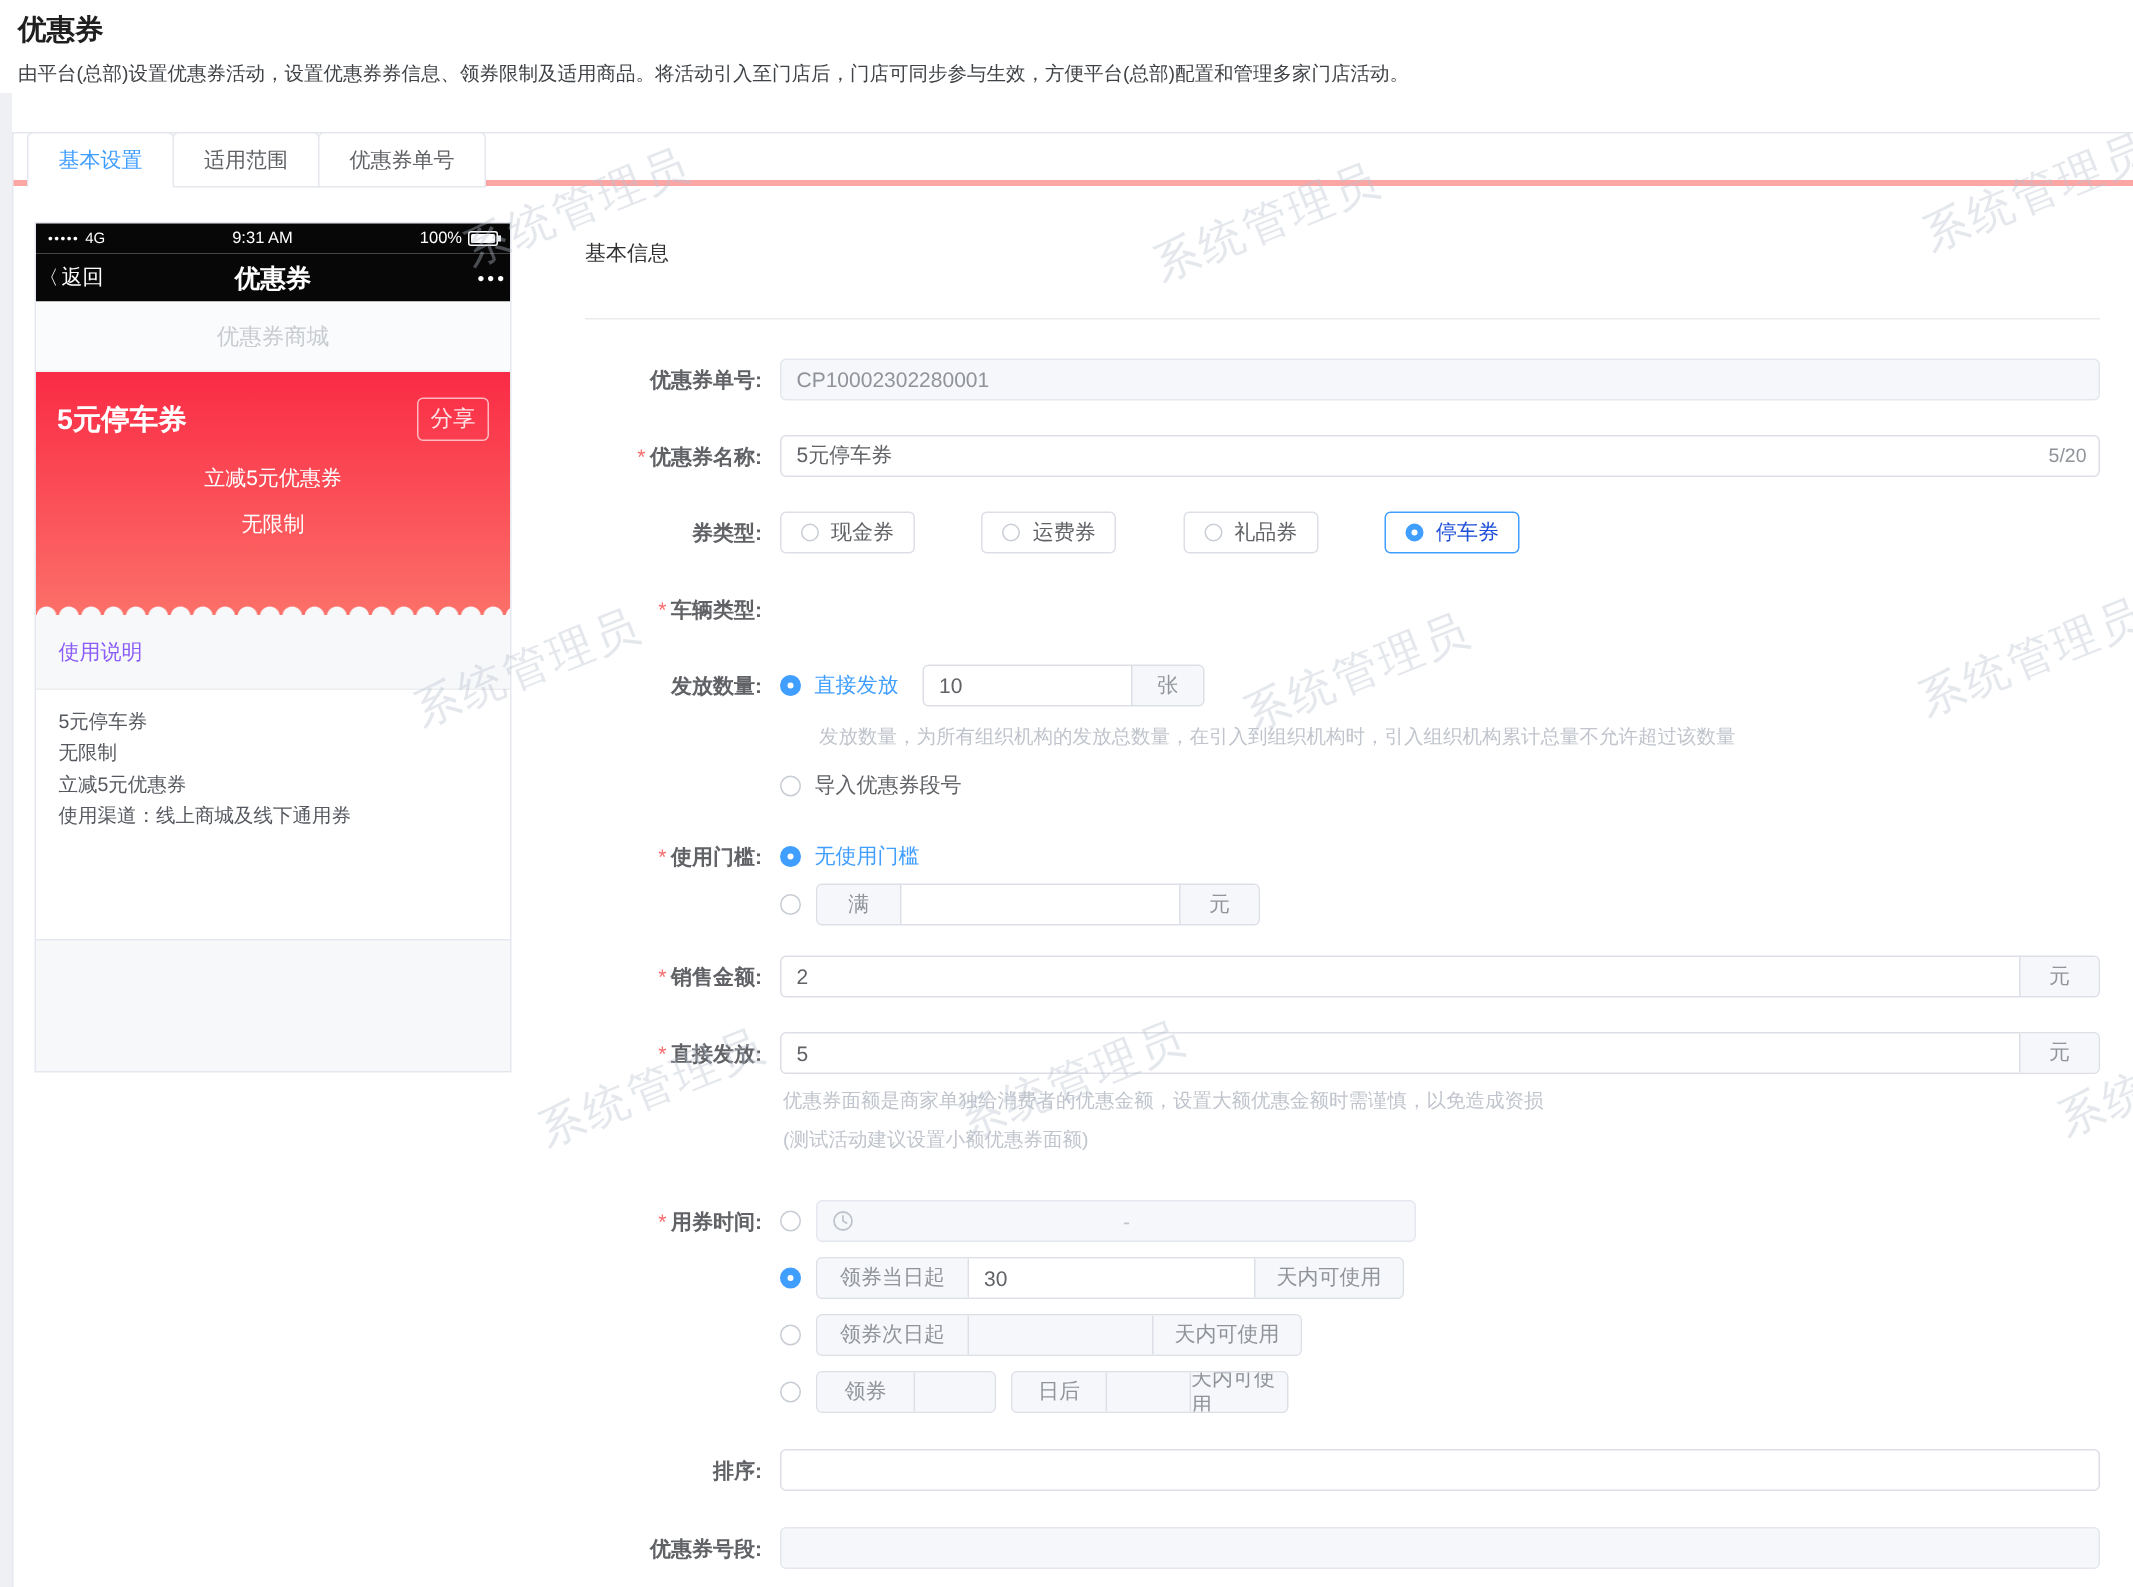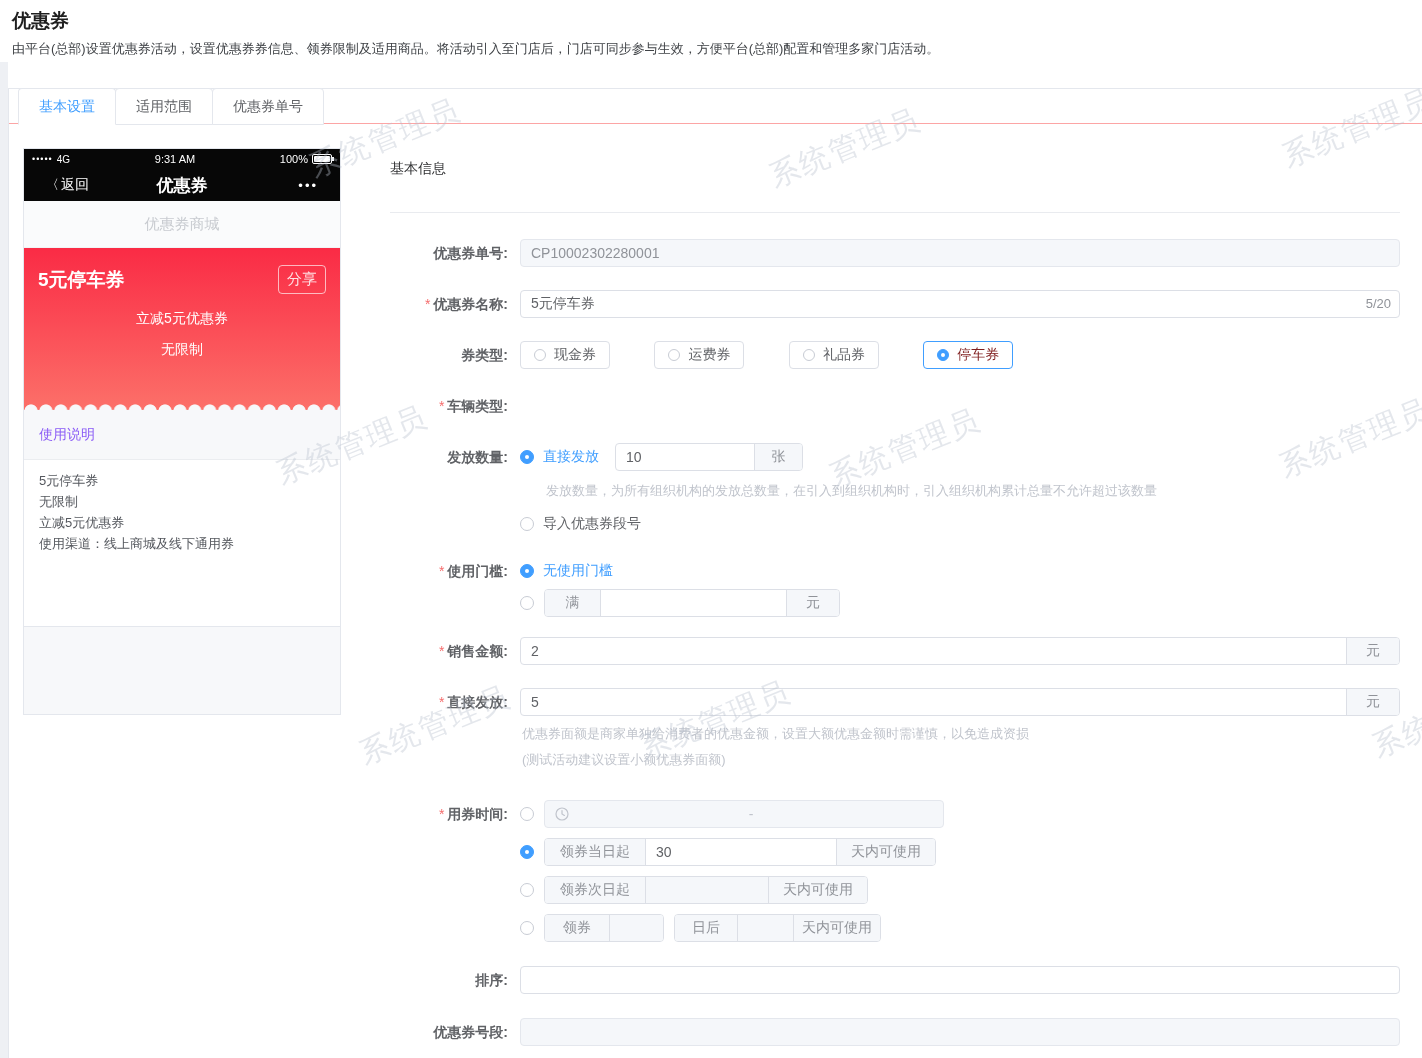--- a/index.html
+++ b/index.html
@@ -13,40 +13,40 @@
   .page-title { font-size:19px; font-weight:bold; color:#1f1f1f; line-height:24px; }
   .page-desc { font-size:13px; color:#3f4246; margin-top:7px; line-height:18px; }
 
   .left-gutter { position:absolute; left:0; top:62px; width:8px; height:996px; background:#eef0f4; }
 
   
   .card {
     position:absolute; left:8px; top:88px; width:1414px; height:986px;
     background:#fff; border-top:1px solid #e4e7ed; border-left:1px solid #e4e7ed;
   }
-  .tabbar { display:flex; padding-left:9px; height:36px; border-bottom:1px solid #fca5a5; margin-top:-1px; }
+  .tabbar { display:flex; padding-left:9px; height:36px; border-bottom:4px solid #fca5a5; margin-top:-1px; }
   .tab {
     height:37px; margin-bottom:-1px; margin-right:-1px; padding:0 20px; line-height:35px;
     border:1px solid #e4e7ed; border-radius:4px 4px 0 0; background:#fff;
     font-size:14px; color:#606266; text-align:center; cursor:pointer; position:relative; min-width:96px;
   }
   .tab.active { color:#409eff; border-bottom-color:#fff; z-index:2; }
 
   .content { display:flex; padding:24px 22px 20px 14px; }
 
   
   .phone { width:318px; height:567px; flex-shrink:0; border:1px solid #e4e7ed; background:#fff; display:flex; flex-direction:column; }
   .p-status { background:#070707; color:#fff; height:20px; display:flex; align-items:center; padding:0 8px; font-size:11px; }
   .p-status .sig { letter-spacing:1px; font-size:9px; }
   .p-status .net { margin-left:4px; font-size:10px; }
   .p-status .sp { flex:1; text-align:center; font-size:11px; }
   .battery { width:20px; height:10px; border:1px solid #fff; border-radius:2px; position:relative; margin-left:4px; }
   .battery::before { content:""; position:absolute; left:1px; top:1px; right:1px; bottom:1px; background:#fff; border-radius:1px; }
   .battery::after { content:""; position:absolute; right:-3px; top:2px; width:2px; height:4px; background:#fff; }
-  .p-nav { background:#070707; color:#fff; height:32px; display:flex; align-items:center; padding:0 22px; }
+  .p-nav { background:#070707; color:#fff; height:32px; display:flex; align-items:center; padding:0 2px; }
   .p-back { width:62px; font-size:14px; color:#fff; }
   .p-back .arr { font-size:13px; margin-right:2px; }
   .p-nav-title { flex:1; text-align:center; font-size:17px; font-weight:bold; }
   .p-more { width:62px; text-align:right; font-size:13px; letter-spacing:2px; }
   .p-banner { height:47px; background:#fafbfc; color:#c8cbd0; font-size:15px; display:flex; align-items:center; justify-content:center; border-bottom:1px solid #f2f3f5; }
   .p-coupon { position:relative; height:162px; background:linear-gradient(180deg,#fa2b45 0%,#fc7069 100%); color:#fff; }
   .p-coupon-head { display:flex; justify-content:space-between; align-items:center; padding:17px 14px 0 14px; }
   .p-coupon-title { font-size:19px; font-weight:bold; }
   .p-share { border:1px solid rgba(255,255,255,.65); color:rgba(255,255,255,.85); border-radius:4px; font-size:15px; padding:4px 8px; background:transparent; }
   .p-line1 { text-align:center; margin-top:16px; font-size:14px; }
@@ -86,21 +86,21 @@
   .radio.checked::after { content:""; position:absolute; left:4px; top:4px; width:4px; height:4px; border-radius:50%; background:#fff; }
   .radio-line { display:flex; align-items:center; height:28px; }
   .radio-line .rlabel { margin-left:9px; font-size:14px; color:#606266; cursor:pointer; }
   .radio-line .rlabel.blue { color:#409eff; }
   .rgap { margin-left:10px; }
 
   .rbox { display:inline-flex; align-items:center; height:28px; padding:0 13px; border:1px solid #dcdfe6; border-radius:4px; margin-right:40px; font-size:14px; color:#606266; cursor:pointer; background:#fff; }
   .rbox .radio { width:12px; height:12px; }
   .rbox .radio.checked::after { left:3px; top:3px; }
   .rbox span.lbl { margin-left:8px; }
-  .rbox.selected { border-color:#409eff; color:#7f1d1d; }
+  .rbox.selected { border-color:#409eff; color:#1d4ed8; }
 
   .hint { font-size:13px; color:#c0c4cc; line-height:15px; }
   .qty-hint { margin-top:12px; margin-left:26px; }
   .face-hint1 { margin-top:10px; margin-left:2px; }
   .face-hint2 { margin-top:11px; margin-left:2px; }
   .mt16 { margin-top:16px; }
 
   .daterange { width:400px; height:28px; background:#f5f7fa; border:1px solid #e4e7ed; border-radius:4px; display:flex; align-items:center; padding:0 10px; color:#c0c4cc; font-size:14px; }
   .daterange .mid { flex:1; text-align:center; }
   .time-rows { display:flex; flex-direction:column; gap:10px; }
@@ -311,21 +311,21 @@
               </div>
             </div>
             <div class="radio-line">
               <span class="radio"></span>
               <div class="igroup rgap" style="width:120px;">
                 <span class="seg gray" style="width:64px;">领券</span>
                 <span class="seg flex1 gray">
                     <input disabled="" style="">
                   </span>
               </div>
-              <div class="igroup" style="width:207px; margin-left:10px;">
+              <div class="igroup" style="width:185px; margin-left:10px;">
                 <span class="seg gray" style="width:62px;">日后</span>
                 <span class="seg gray" style="width:56px;">
                     <input disabled="" style="">
                   </span>
                 <span class="seg gray flex1">天内可使用</span>
               </div>
             </div>
           </div>
         </div>
       </div>

